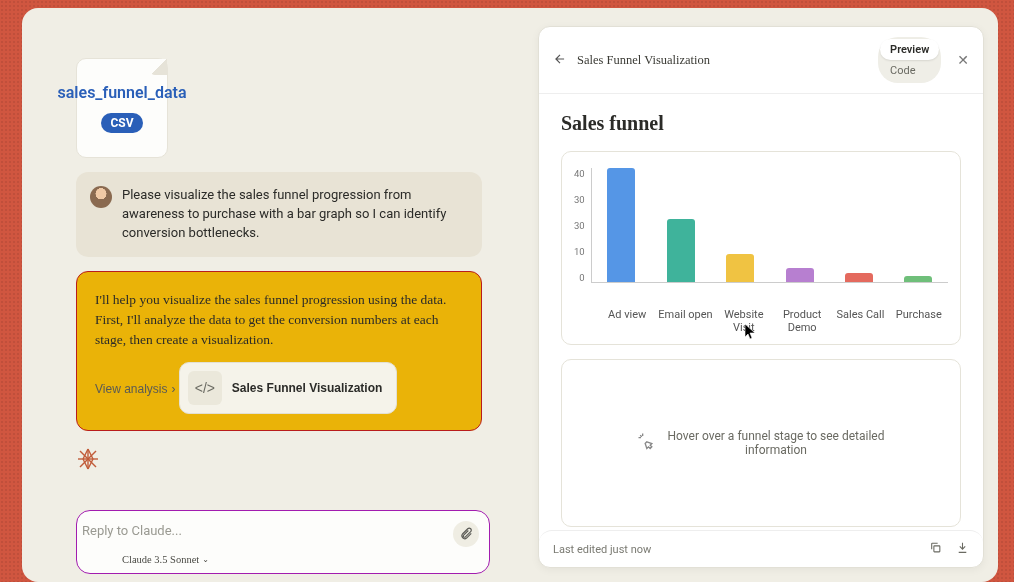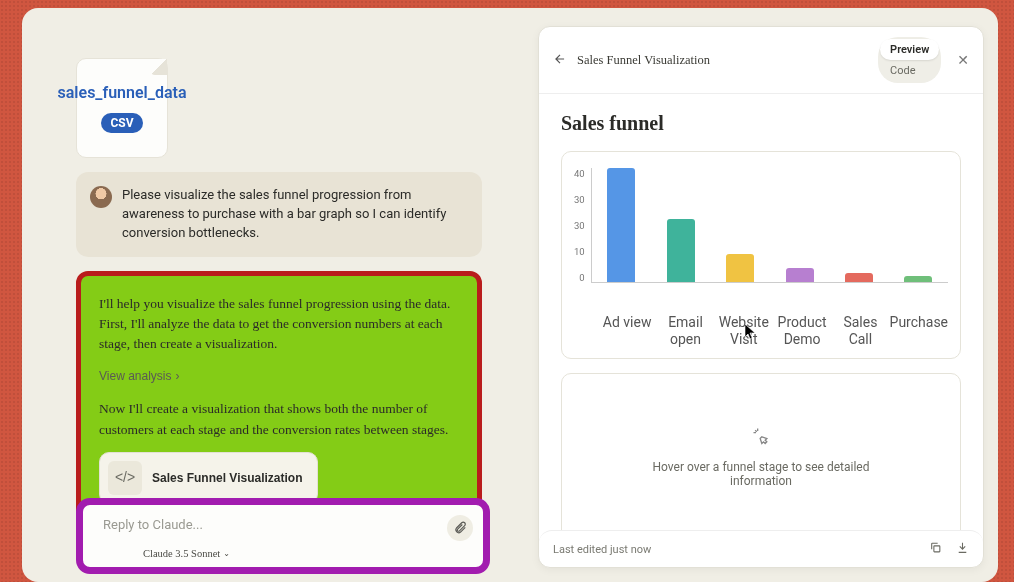--- a/index.html
+++ b/index.html
@@ -57,22 +57,22 @@
       font-size: 13px; line-height: 1.45; color: #2b2b28;
     }
     .avatar {
       width: 22px; height: 22px; border-radius: 50%;
       background: #8a6a50;
       flex-shrink: 0;
       background-image: radial-gradient(circle at 50% 35%, #f0c9a5 30%, #8a6a50 31%);
     }
     .assistant-block {
       margin-top: 14px;
-      background: #84cc16;
-      border: 5px solid #b91c1c;
+      background: #eab308;
+      border: 1px solid #b91c1c;
       border-radius: 12px;
       padding: 18px 18px 16px;
       font-size: 13.5px; line-height: 1.5; color: #2b2b28;
       font-family: Georgia, "Times New Roman", serif;
     }
     .assistant-block p { margin-bottom: 12px; }
     .view-analysis {
       font-family: -apple-system, sans-serif;
       font-size: 12px; color: #5a5a55;
       margin-bottom: 14px; cursor: pointer;
@@ -91,22 +91,22 @@
     }
     .artifact-title { font-size: 12px; font-weight: 600; color: #2b2b28; }
     .artifact-sub { font-size: 10.5px; color: #8a8a82; }
     .star-icon {
       margin-top: 16px; width: 24px; height: 24px;
       position: relative;
     }
     .star-icon svg { width: 24px; height: 24px; }
     .composer {
       position: absolute; bottom: 8px; left: 0; width: 414px;
-      background: #fdfdfb; border: 7px solid #a21caf; border-radius: 14px;
-      padding: 12px 20px 8px;
+      background: #fdfdfb; border: 1px solid #a21caf; border-radius: 14px;
+      padding: 12px 5px 8px;
     }
     .composer-ph { font-size: 13px; color: #9a9a92; margin-bottom: 16px; }
     .composer-footer { display: flex; align-items: center; justify-content: space-between; }
     .model-sel { font-size: 10.5px; color: #4a4a44; display: inline-flex; align-items: center; gap: 3px; font-family: Georgia, serif; margin-left: 40px;}
     .attach-btn {
       position: absolute; top: 10px; right: 10px;
       width: 26px; height: 26px; border-radius: 50%;
       background: #efede3; display: flex; align-items: center; justify-content: center;
       color: #5a5a55; cursor: pointer;
     }
@@ -145,27 +145,27 @@
       font-size: 9.5px; color: #777; text-align: right; padding-right: 6px;
       height: 115px;
       align-items: flex-end;
     }
     .plot {
       flex: 1; position: relative; border-left: 1px solid #ccc; border-bottom: 1px solid #ccc;
       height: 115px;
     }
     .bars { position: absolute; left: 0; right: 0; bottom: 0; top: 0; display: flex; justify-content: space-around; align-items: flex-end;}
     .bar { width: 28px; border-radius: 3px 3px 0 0; }
-    .x-labels { display: flex; justify-content: flex-start; font-size: 14px; color: #555; margin-top: 6px; margin-left: 24px;}
+    .x-labels { display: flex; justify-content: flex-start; font-size: 11px; color: #555; margin-left: 24px;}
     .x-labels span { flex:1; text-align: center; line-height: 1.2;}
     .hover-card {
       border: 1px solid #e5e3d9; border-radius: 10px; padding: 24px 20px;
       text-align: center; color: #6a6a62; font-size: 12px;
       height: 168px;
-      display: flex; flex-direction: column; align-items: center; justify-content: center; gap: 10px;
+      display: flex; flex-direction: row; align-items: center; justify-content: center; gap: 10px;
     }
     .cursor-icon { font-size: 18px; color: #888; }
     .panel-footer {
       border-top: 1px solid #eee; padding: 10px 14px;
       display: flex; align-items: center; justify-content: space-between;
       font-size: 11px; color: #7a7a72; border-radius: 13px;
     }
     .footer-actions { display: flex; gap: 14px; color: #6a6a62;}
     .footer-actions span { cursor: pointer; }
     .mouse-cursor {
@@ -188,21 +188,20 @@
       <div class="avatar"></div>
       <div>Please visualize the sales funnel progression from awareness to purchase with a bar graph so I can identify conversion bottlenecks.</div>
     </div>
 
     <div class="assistant-block">
       <p>I'll help you visualize the sales funnel progression using the data. First, I'll analyze the data to get the conversion numbers at each stage, then create a visualization.</p>
       <div class="view-analysis">
         <span>View analysis</span>
         <span>›</span>
       </div>
-      <p>Now I'll create a visualization that shows both the number of customers at each stage and the conversion rates between stages.</p>
       <div class="artifact-chip">
         <div class="artifact-icon">&lt;/&gt;</div>
         <div>
           <div class="artifact-title">Sales Funnel Visualization</div>
         </div>
       </div>
     </div>
 
     <div class="star-icon">
       <svg viewBox="0 0 24 24">

